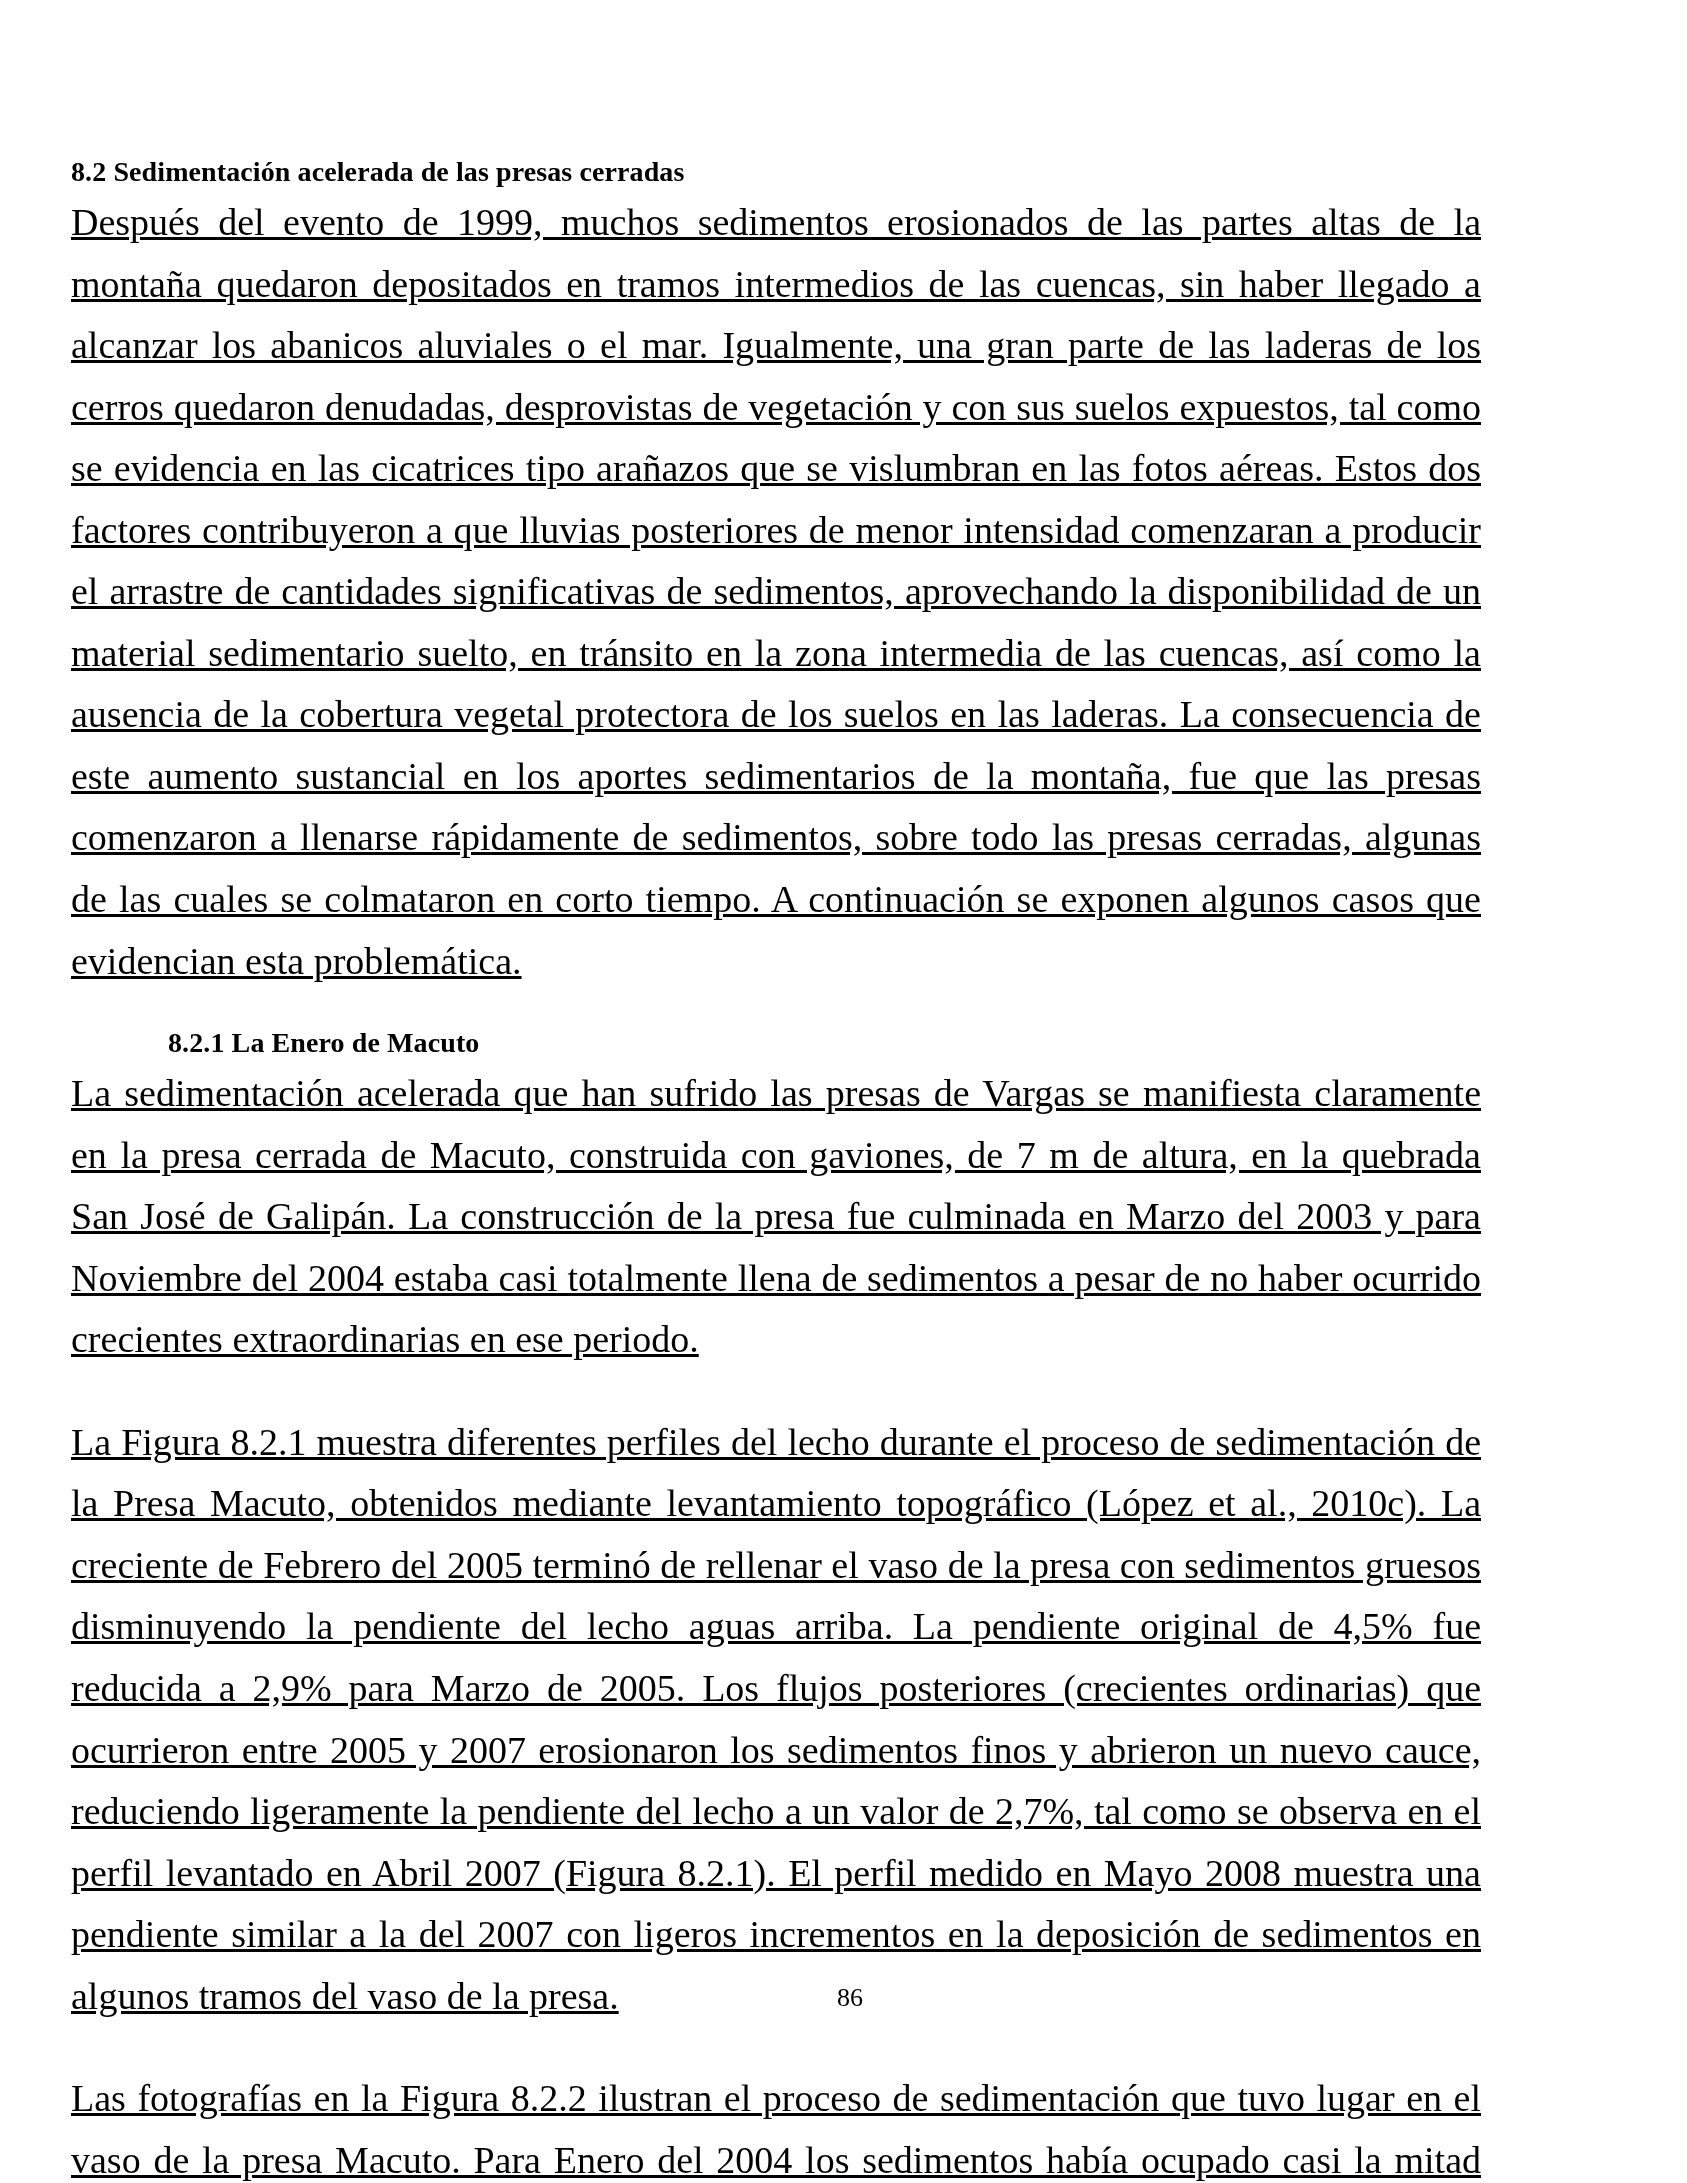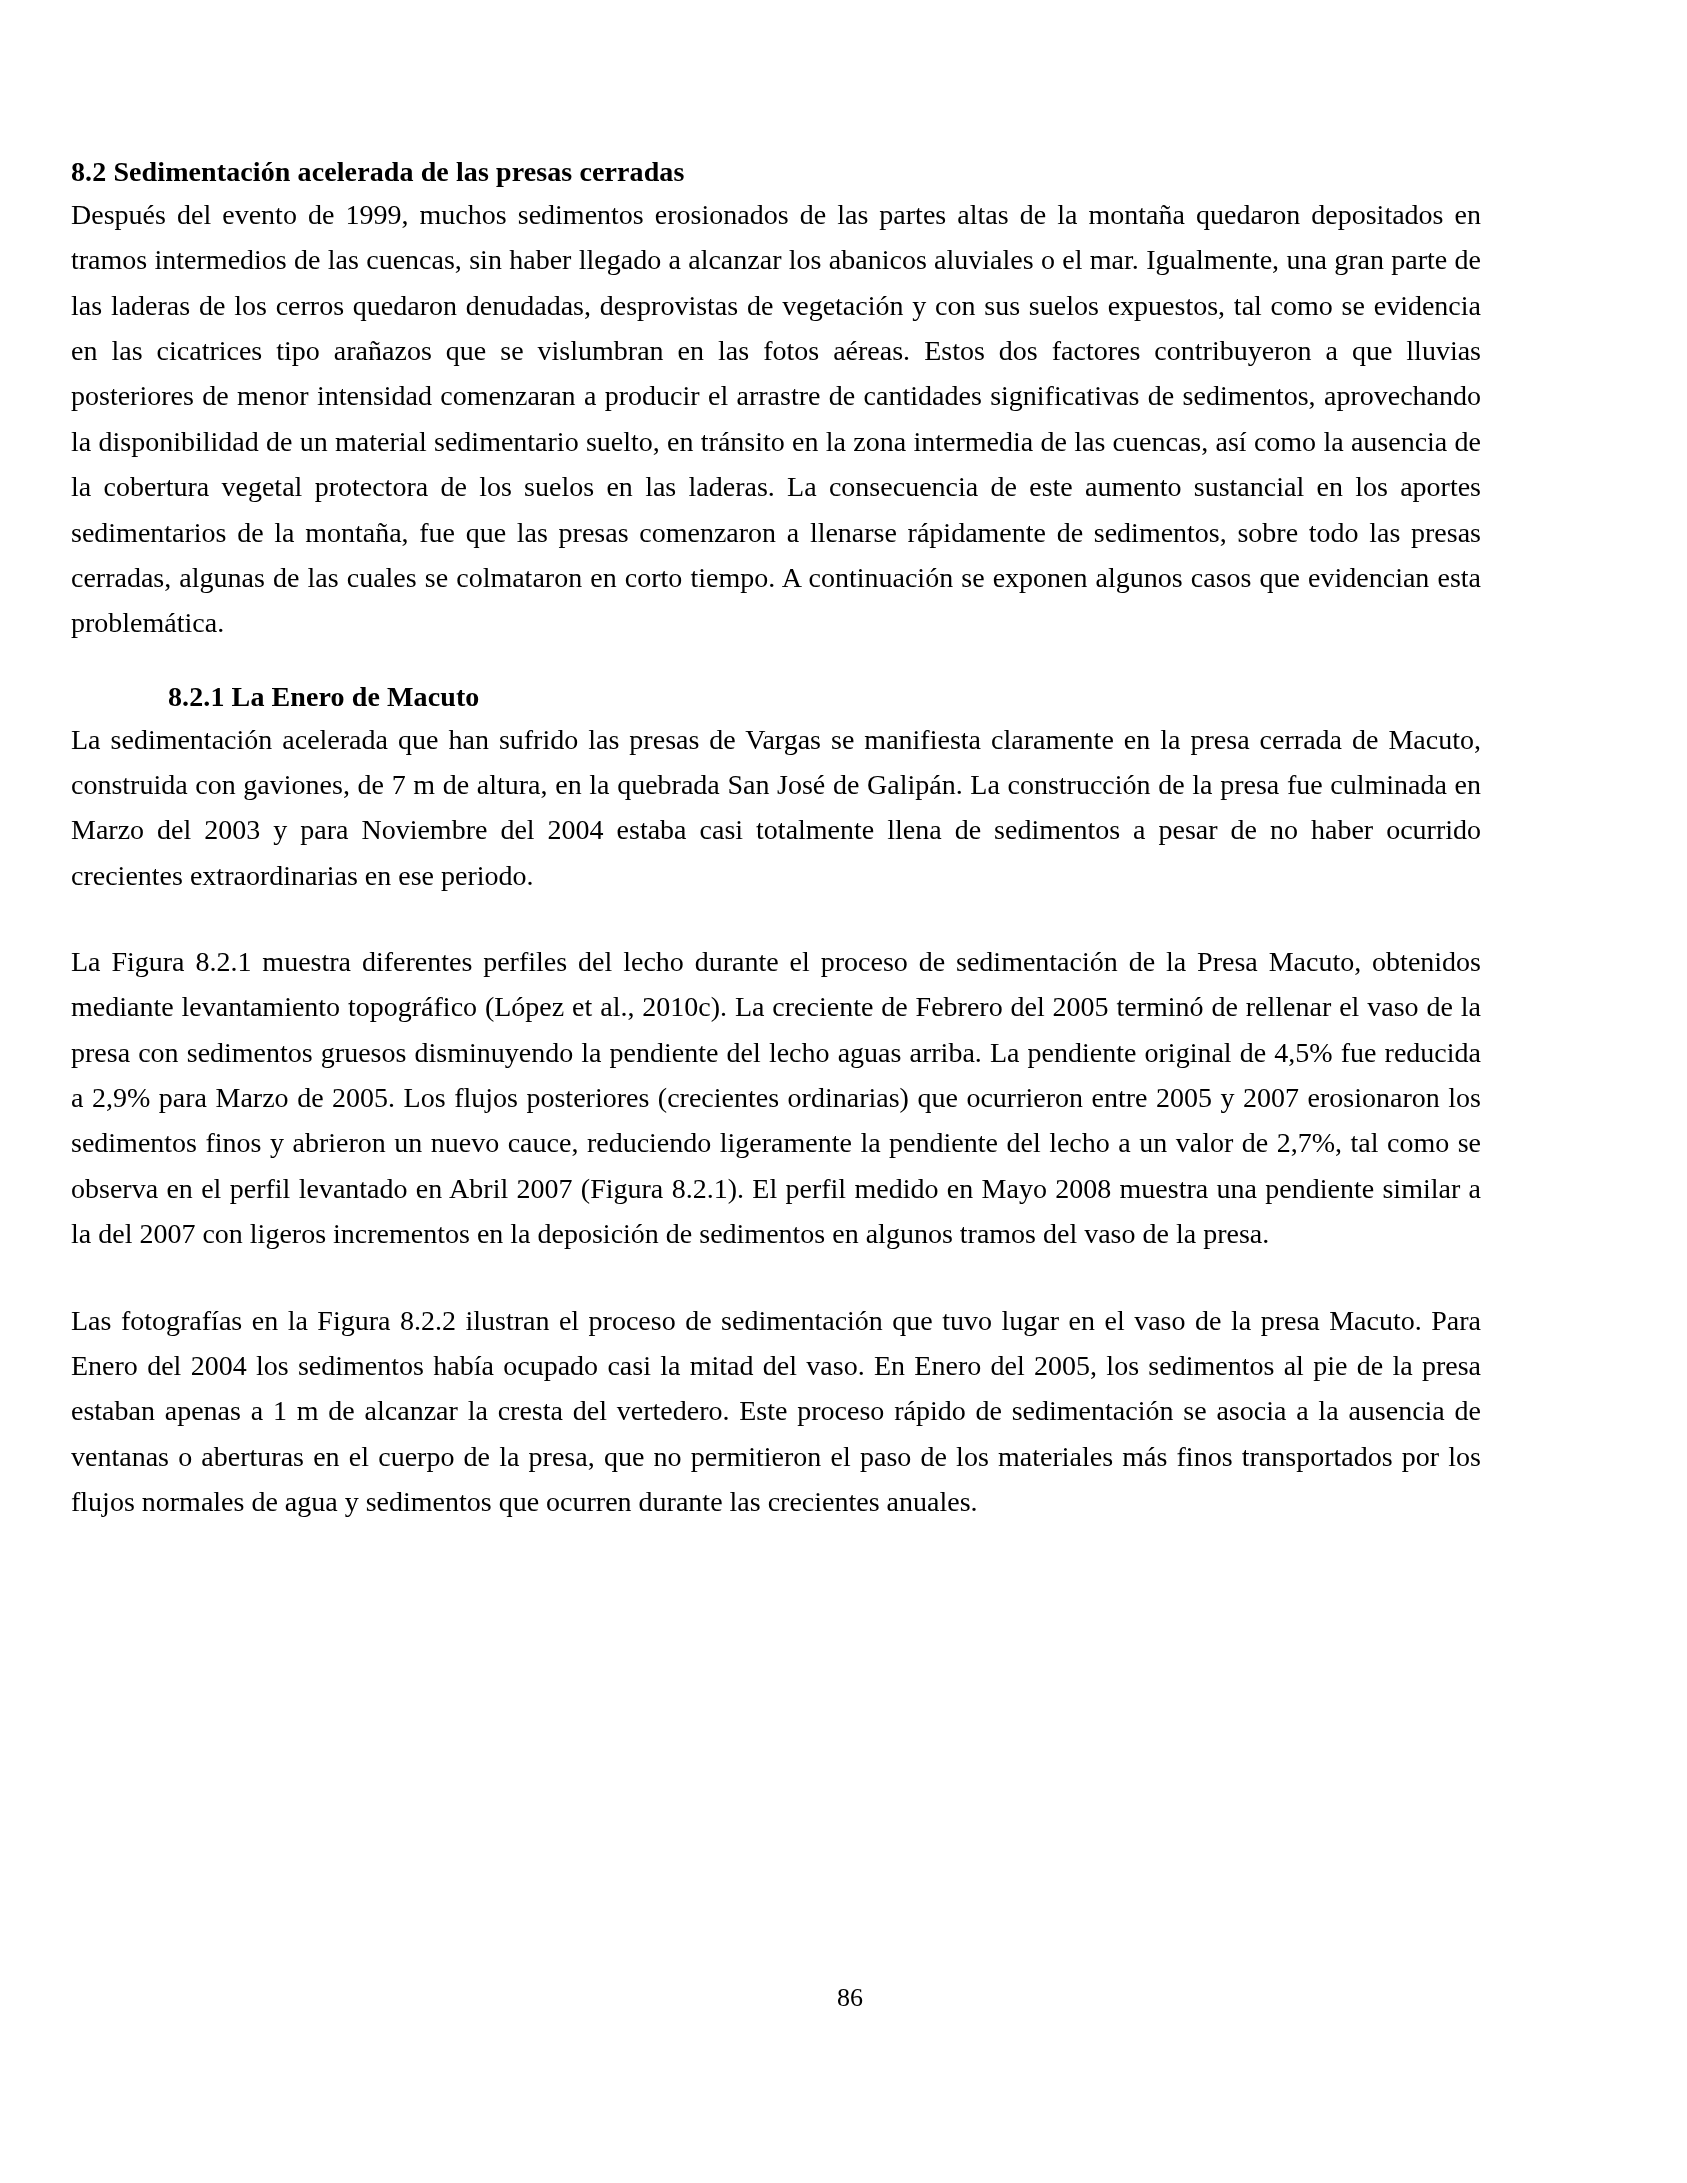--- a/index.html
+++ b/index.html
@@ -35,26 +35,27 @@
   h3.sub-heading {
     font-size: 28px;
     font-weight: bold;
     line-height: 1.30;
     margin: 0 0 1.6px 0;
     text-align: left;
     padding-left: 97px;
     letter-spacing: 0.1px;
   }
   p.body-text {
-    font-size: 28px;
+    font-size: 38px;
     line-height: 1.62;
     margin: 0;
     text-align: justify;
     text-justify: inter-word;
     hyphens: none;
+    text-decoration: underline;
   }
   p.body-text.spaced-before {
     margin-top: 41px;
   }
   p.body-text.tight-before {
     margin-top: 0;
   }
   .heading-gap {
     height: 33px;
   }

